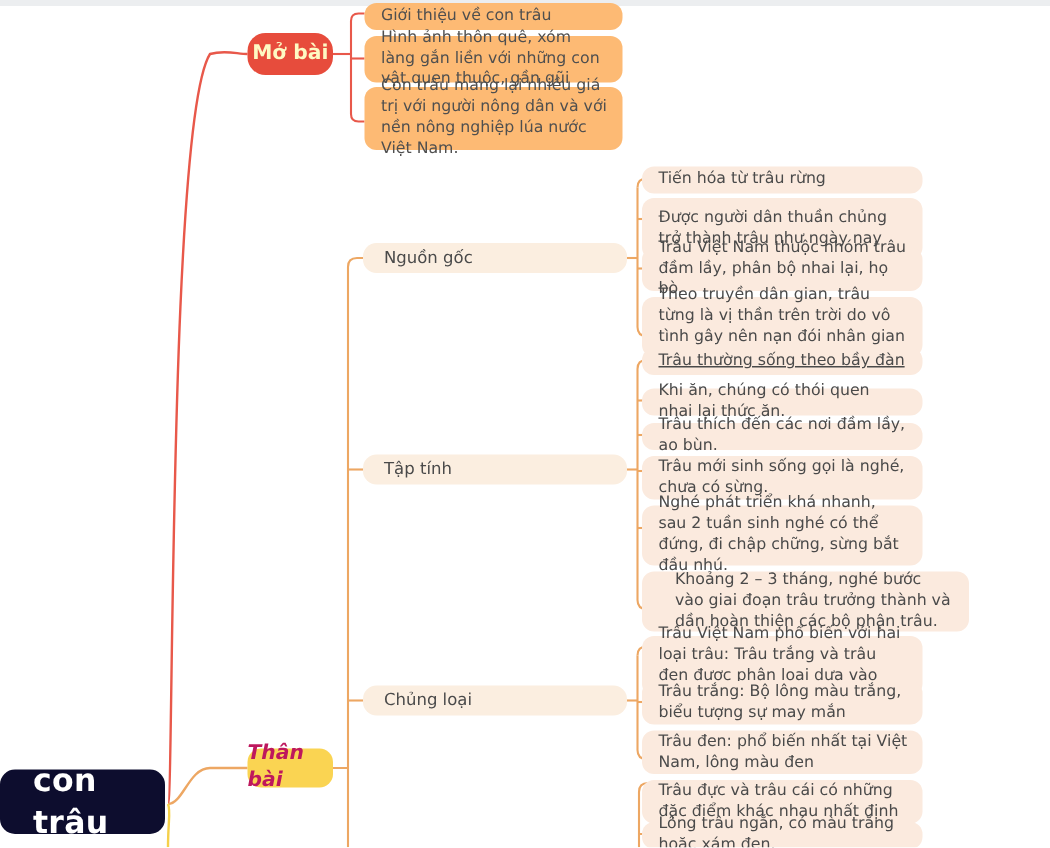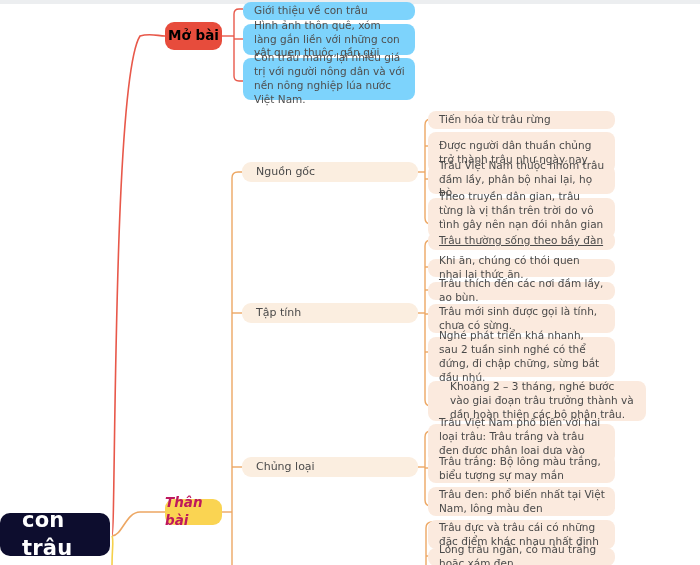--- a/index.html
+++ b/index.html
@@ -41,39 +41,39 @@
     padding: 0 0 0 22px;
     letter-spacing: .2px;
   }
   
   .pill {
     justify-content: center;
     font-size: 13.5px;
     font-weight: 700;
     border-radius: 9px;
   }
-  .pill.red  { background: #e74c3c; color: #000000; }
+  .pill.red  { background: #e74c3c; color: #fef9c3; border-radius: 12px; }
   .pill.yellow { background: #fad452; color: #be185d; font-style: italic; }
 
   
   .bar {
     background: #fbeee0;
     color: #4a4a4a;
     font-size: 11px;
     padding: 0 0 0 14px;
     border-radius: 9px;
   }
   
   .card {
     align-items: center;
     font-size: 10.5px;
     padding: 6px 10px 6px 11px;
     border-radius: 8px;
   }
-  .card.pink   { background: #7dd3fc; color: #4f4f4f; }
+  .card.pink   { background: #fdba74; color: #4f4f4f; }
   .card.peach  { background: #fbeade; color: #4a4a4a; }
   .card span { display: block; }
 </style>
 </head>
 <body>
 
 <div id="canvas">
 
   <div id="topstrip"></div>
 
@@ -171,21 +171,21 @@
   <div class="node card peach" style="left:428px; top:232px; width:187px; height:18px;text-decoration:underline;">
     <span>Trâu thường sống theo bầy đàn</span>
   </div>
   <div class="node card peach" style="left:428px; top:259px; width:187px; height:18px;">
     <span>Khi ăn, chúng có thói quen nhai lại thức ăn.</span>
   </div>
   <div class="node card peach" style="left:428px; top:282px; width:187px; height:18px;">
     <span>Trâu thích đến các nơi đầm lầy, ao bùn.</span>
   </div>
   <div class="node card peach" style="left:428px; top:304px; width:187px; height:29px;">
-    <span>Trâu mới sinh được gọi là tính, chưa có sừng.</span>
+    <span>Trâu mới sinh sống gọi là nghé, chưa có sừng.</span>
   </div>
   <div class="node card peach" style="left:428px; top:337px; width:187px; height:40px;">
     <span>Nghé phát triển khá nhanh, sau 2 tuần sinh nghé có thể đứng, đi chập chững, sừng bắt đầu nhú.</span>
   </div>
   <div class="node card peach" style="left:428px; top:381px; width:218px; height:40px;padding-left:22px;">
     <span>Khoảng 2 – 3 tháng, nghé bước vào giai đoạn trâu trưởng thành và dần hoàn thiện các bộ phận trâu.</span>
   </div>
 
   <div class="node bar" style="left:242px; top:457px; width:176px; height:20px;">
     <span>Chủng loại</span>

